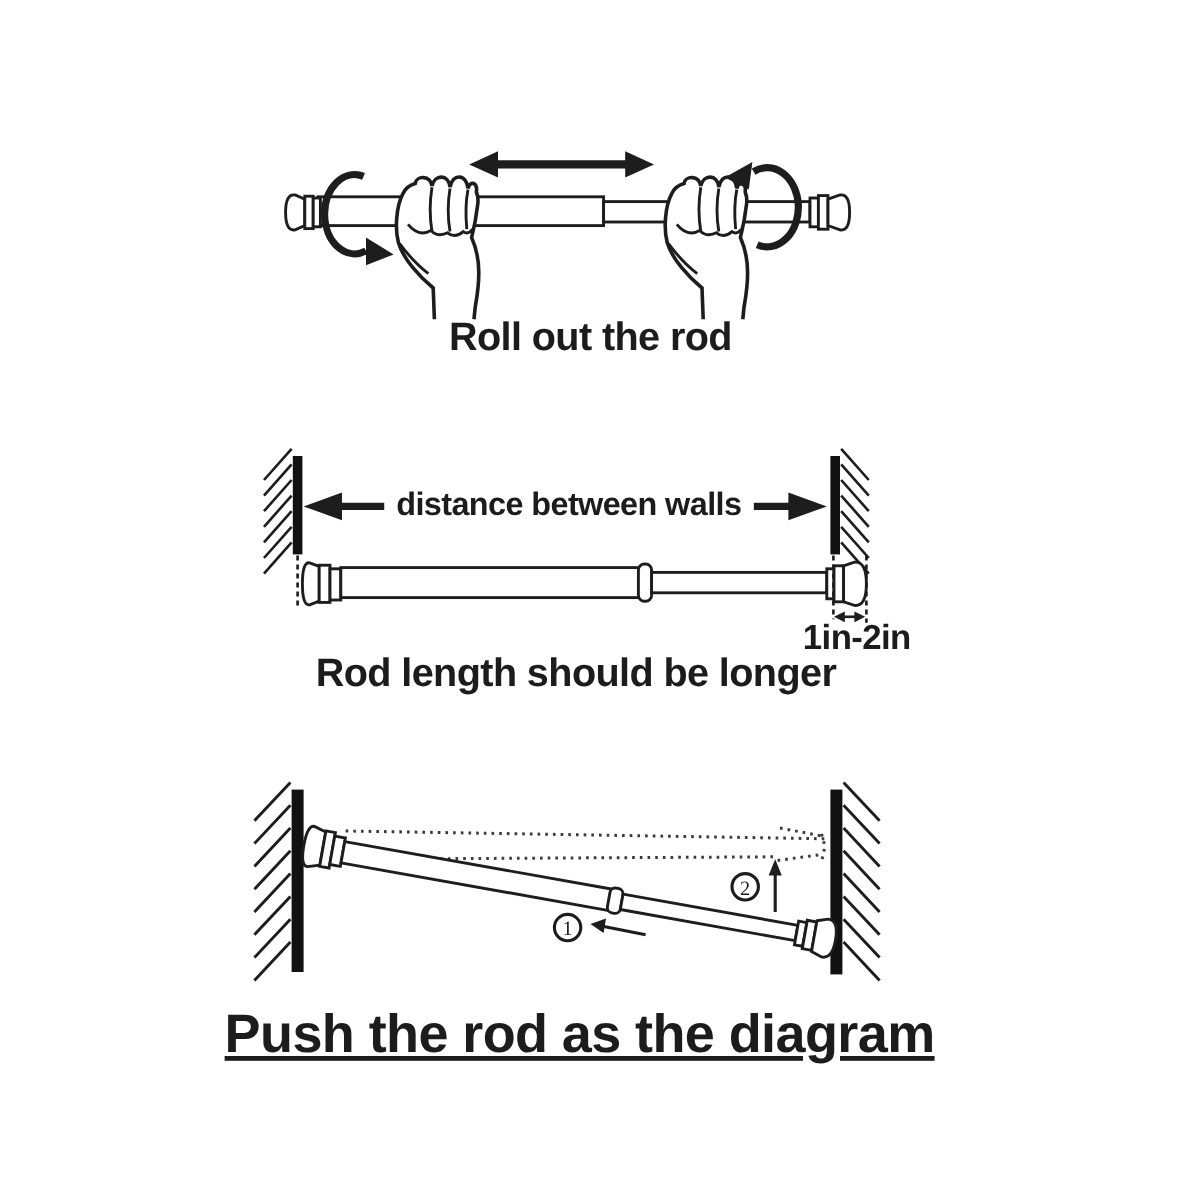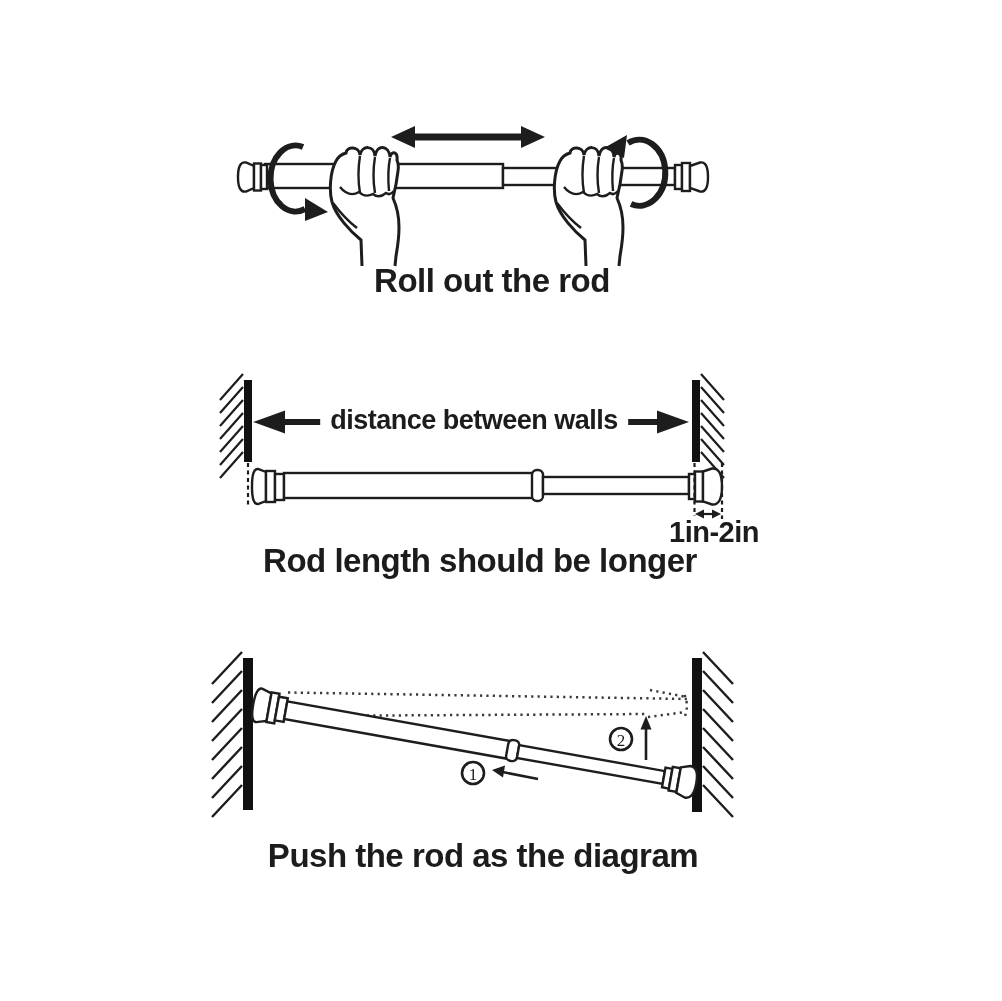--- a/index.html
+++ b/index.html
@@ -153,14 +153,14 @@
   <div class="cap" style="left:492px;top:264px;font-size:33px;">Roll out the rod</div>
 
   <div class="cap" style="left:474px;top:407px;font-size:27px;background:#fff;padding:0 10px;">distance between walls</div>
 
   <div class="cap" style="left:714px;top:518px;font-size:29px;">1in-2in</div>
 
   <div class="cap" style="left:480px;top:542px;font-size:33px;line-height:37px;text-align:left;">
     <div>Rod length should be longer</div>
   </div>
 
-  <div class="cap" style="left:483px;top:839px;font-size:33px;">Push the rod as the diagram</div>
+  <div class="cap" style="left:483px;top:839px;font-size:45px;text-decoration:underline;">Push the rod as the diagram</div>
 </div>
 
 </body></html>

